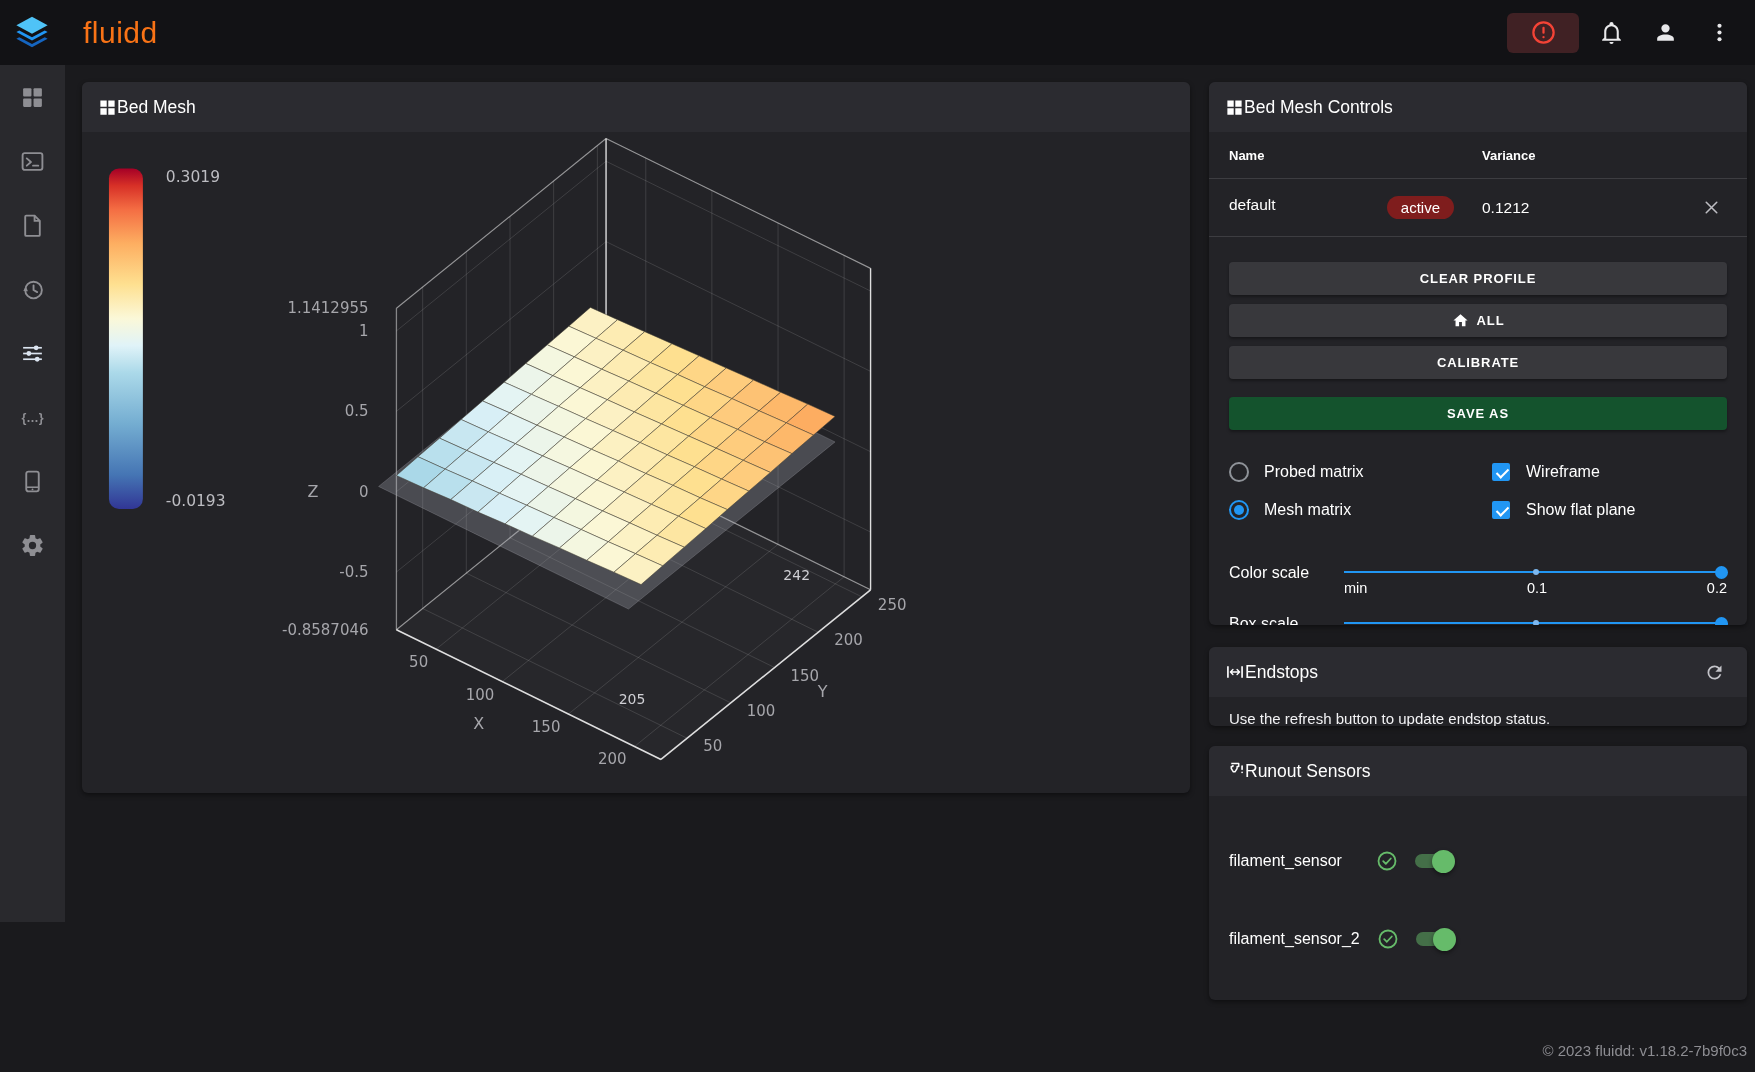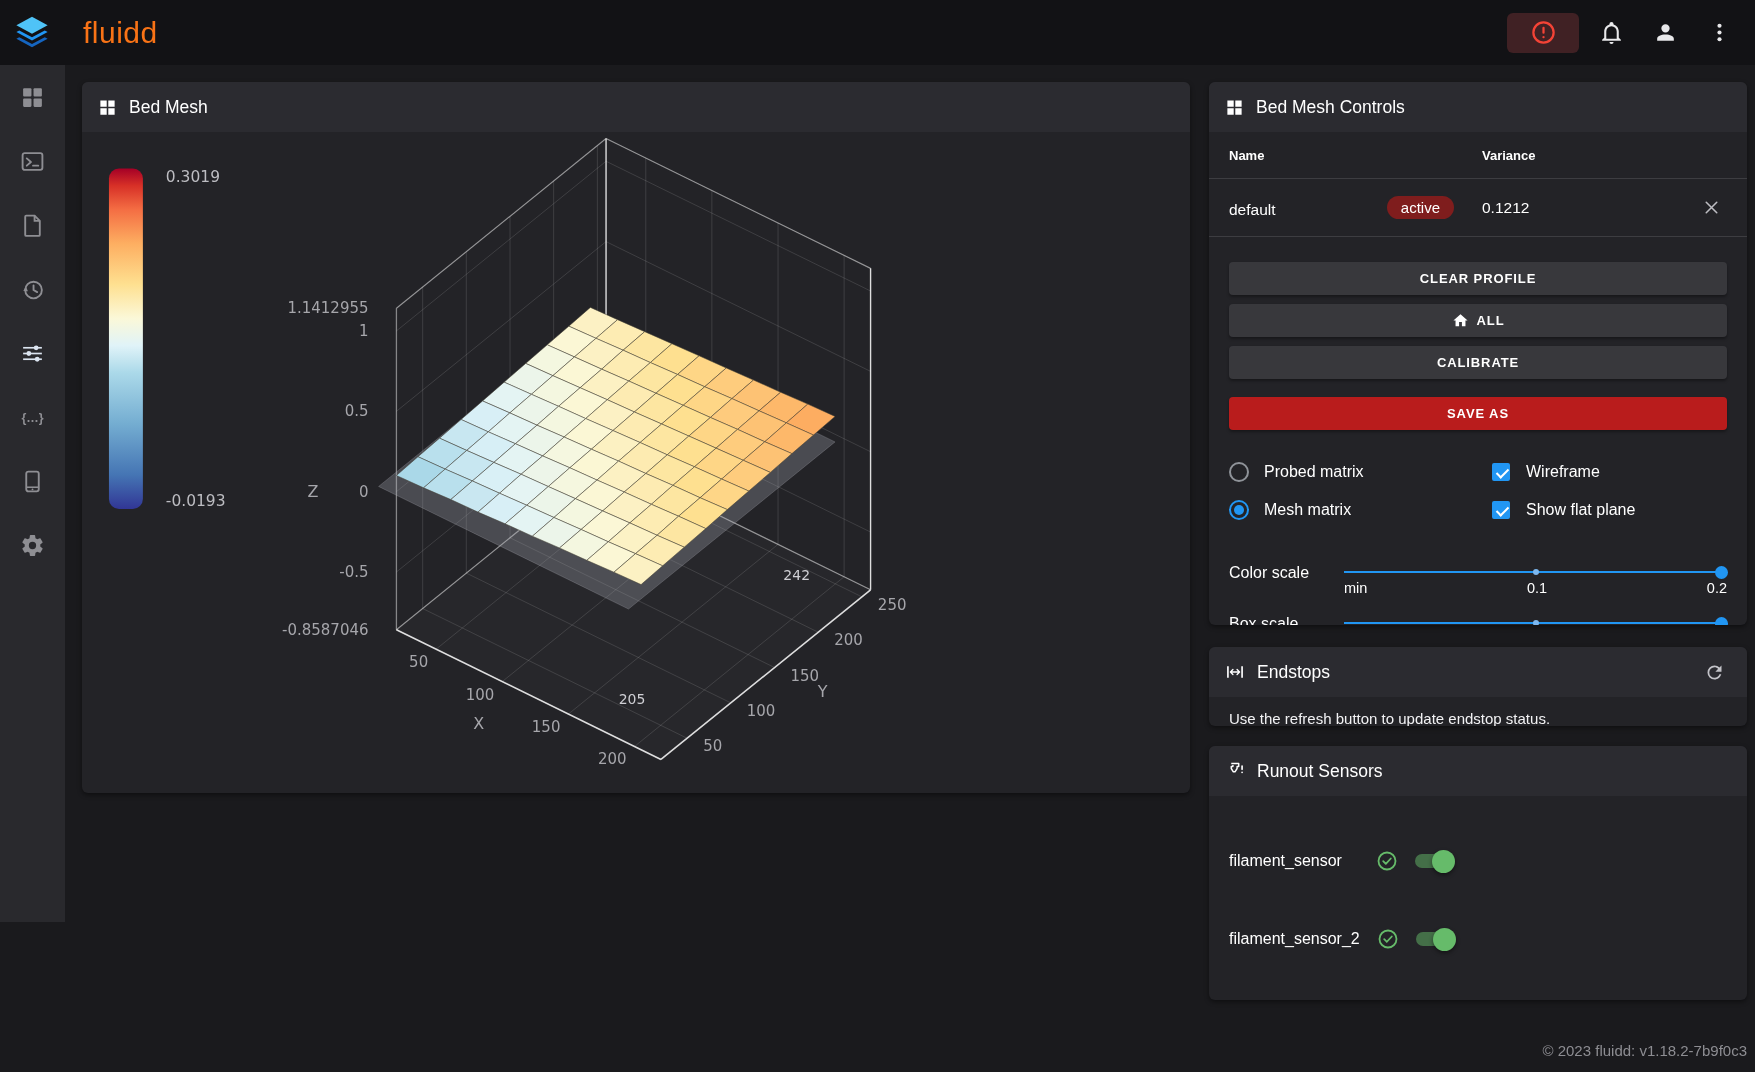--- a/index.html
+++ b/index.html
@@ -16,43 +16,43 @@
   .top-actions{margin-left:auto;display:flex;align-items:center;gap:10px;padding-right:14px}
   .estop{width:72px;height:40px;border-radius:6px;background:#402124;border:none;display:flex;align-items:center;justify-content:center;cursor:pointer}
   .icon-btn{background:none;border:none;width:44px;height:44px;display:flex;align-items:center;justify-content:center;cursor:pointer}
   
   .sidebar{position:absolute;left:0;top:65px;width:65px;height:857px;background:#29292d;display:flex;flex-direction:column;z-index:9}
   .side-item{width:65px;height:64px;display:flex;align-items:center;justify-content:center;color:#8e8e93;cursor:pointer}
   .side-item svg{width:25px;height:25px}
   .side-item.active{color:#dbe4f0}
   
   .card{position:relative;background:#232327;border-radius:6px;box-shadow:0 2px 5px rgba(0,0,0,.45);overflow:hidden}
-  .card-header{height:50px;background:#2b2b30;display:flex;align-items:center;gap:12px;padding:0 16px;font-size:17.5px;font-weight:400}
+  .card-header{height:50px;background:#2b2b30;display:flex;align-items:center;padding:0 16px;font-size:17.5px;font-weight:400}
   .card-header svg{flex:0 0 auto}
   .bed-mesh-card{position:absolute;left:82px;top:82px;width:1108px;height:711px}
   .right-col{position:absolute;left:1209px;top:82px;width:538px;display:flex;flex-direction:column}
   .bmc-card{height:543px;margin-bottom:22px}
   .endstops-card{height:79px;margin-bottom:20px}
   .runout-card{height:254px}
   #plot{display:block;width:1108px;height:661px}
   #plot text{font-family:"DejaVu Sans","Liberation Sans",sans-serif}
   
   .bmc-body{padding:0 20px}
   .tbl-head{display:grid;grid-template-columns:253px 1fr 30px;align-items:center;height:46px;font-size:13px;font-weight:700}
   .divider{height:1px;background:rgba(255,255,255,.12);margin:0 -20px}
   .tbl-row{display:grid;grid-template-columns:253px 1fr 30px;align-items:center;height:57px;font-size:15.5px}
-  .cell-name{display:flex;align-items:flex-end}
+  .cell-name{display:flex;align-items:flex-start}
   .chip{margin-left:auto;margin-right:28px;background:#7f1d1d;border-radius:13px;padding:4px 14px;font-size:15px;line-height:1}
   .row-close{background:none;border:none;width:28px;height:28px;display:flex;align-items:center;justify-content:center;cursor:pointer}
   
   .btn-grid{display:grid;grid-template-columns:1fr;column-gap:16px;row-gap:9px;margin-top:25px}
   .btn{height:33px;background:#38383c;border:none;border-radius:4px;color:#fff;font-size:13px;font-weight:600;
        letter-spacing:.9px;font-family:inherit;box-shadow:0 2px 3px rgba(0,0,0,.35);
        display:flex;align-items:center;justify-content:center;gap:8px;cursor:pointer}
-  .btn.primary{background:#b91c1c}
+  .btn.primary{background:#14532d}
   
   .opt-grid{display:grid;grid-template-columns:262px 1fr;row-gap:8px;margin-top:18px}
   .opt{display:flex;align-items:center;gap:15px;font-size:16px;height:30px;cursor:pointer}
   .radio{width:20px;height:20px;border:2px solid #8f9399;border-radius:50%;position:relative;flex:0 0 auto}
   .radio.on{border-color:#2196f3}
   .radio.on::after{content:"";position:absolute;inset:3px;border-radius:50%;background:#2196f3}
   .checkbox{width:18px;height:18px;border:2px solid #8f9399;border-radius:2px;position:relative;flex:0 0 auto;margin:0 1px}
   .checkbox.on{background:#2196f3;border-color:#2196f3}
   .checkbox.on::after{content:"";position:absolute;left:4.5px;top:0.5px;width:5px;height:10px;border:solid #fff;border-width:0 2.4px 2.4px 0;transform:rotate(45deg)}
   

